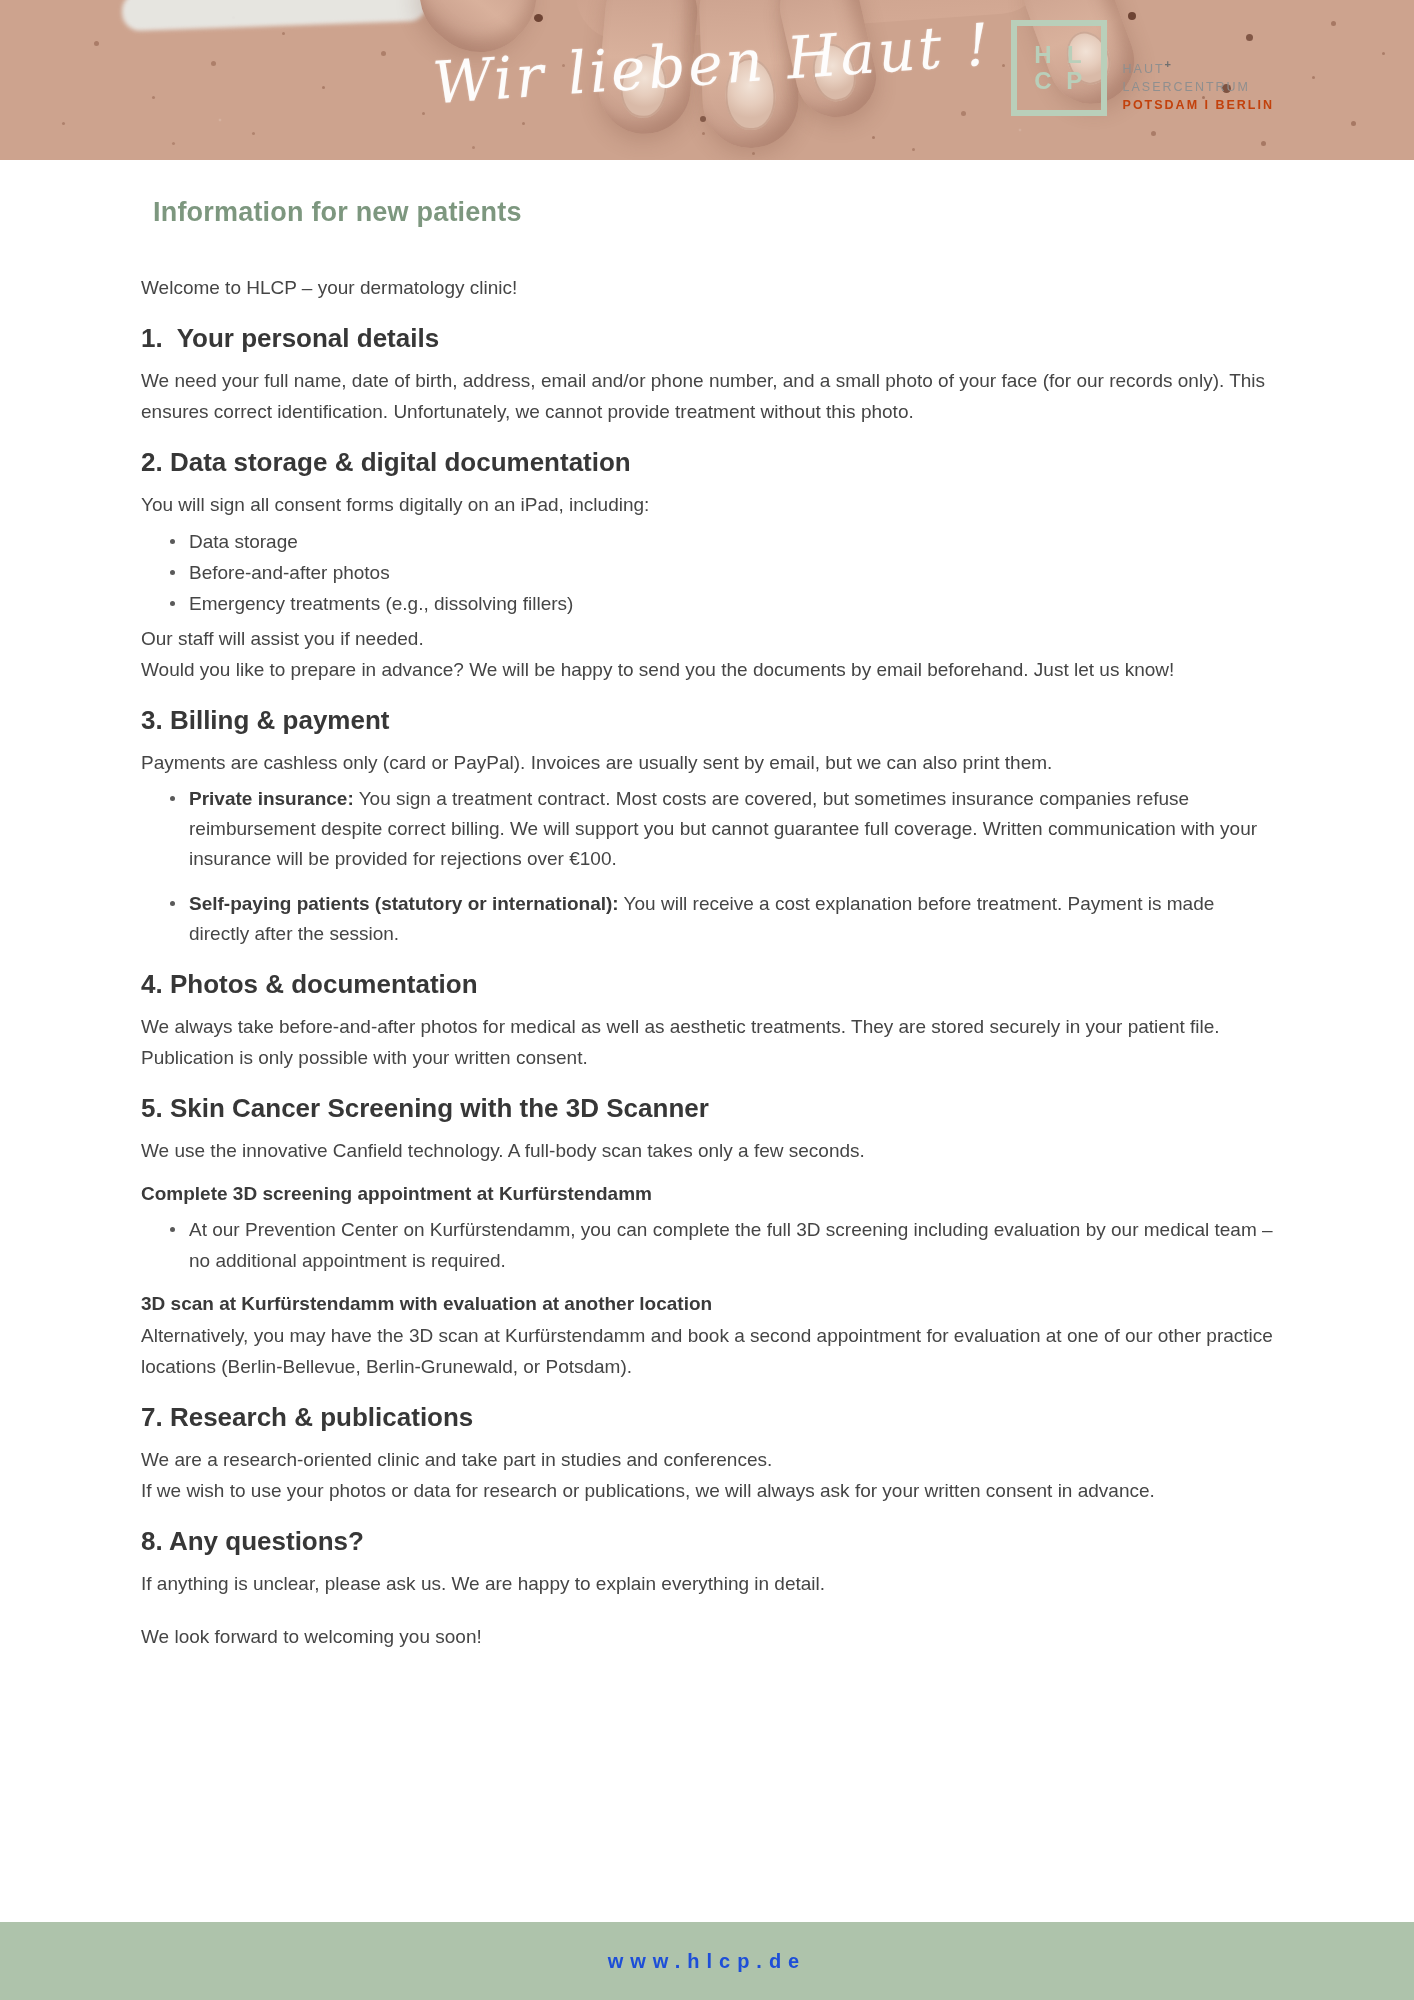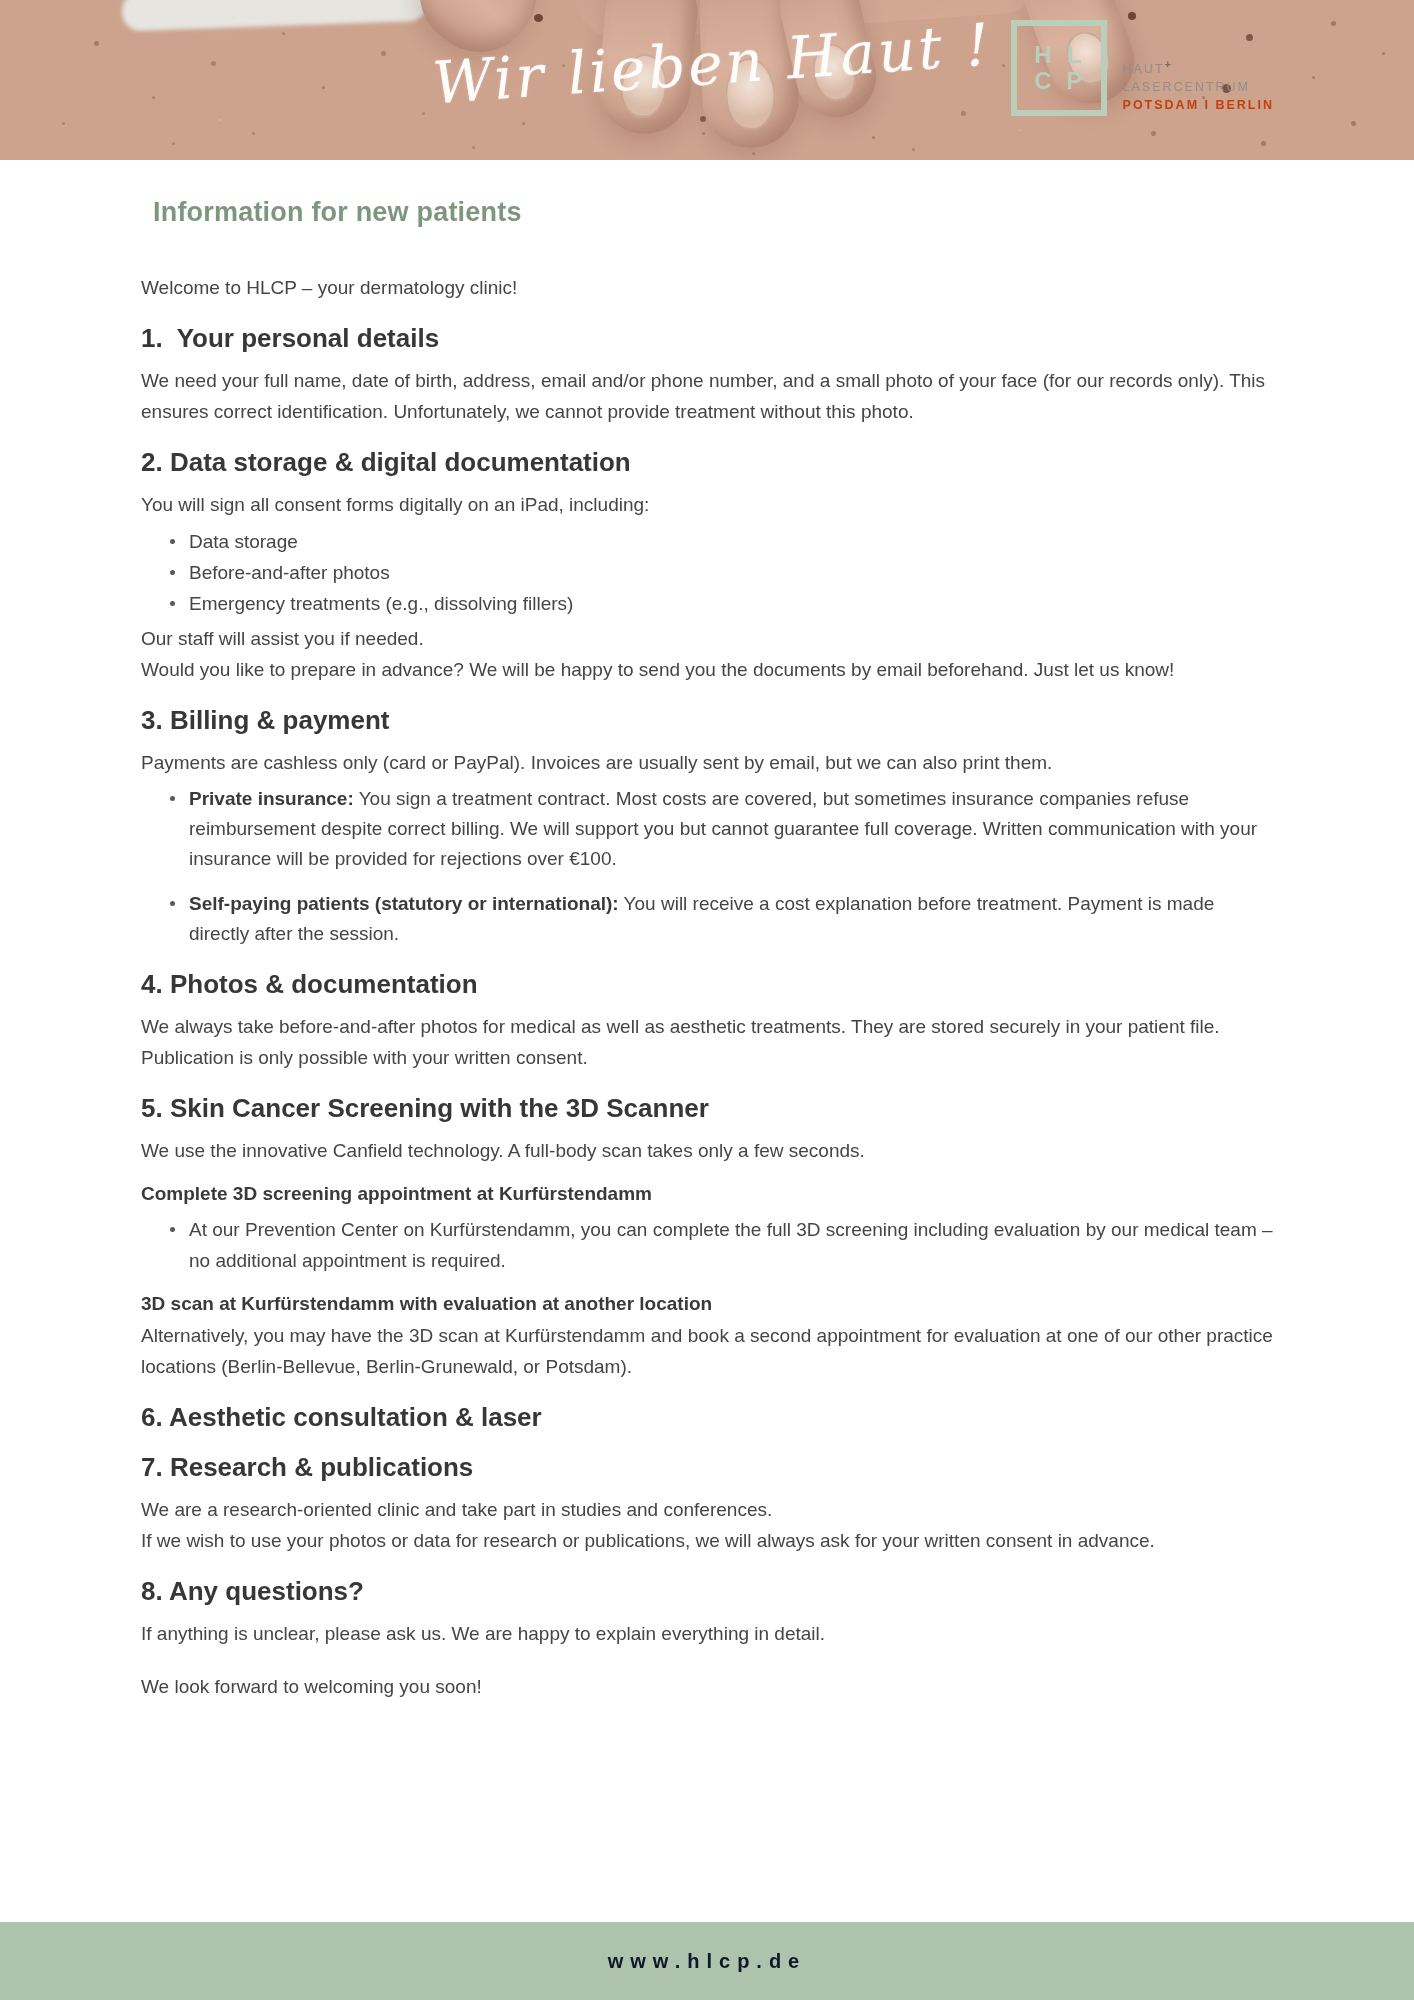--- a/index.html
+++ b/index.html
@@ -90,21 +90,21 @@
   .logo-letters{display:grid;grid-template-columns:1fr 1fr;column-gap:14px;row-gap:2px;
                 font-weight:700;font-size:24px;line-height:24px;color:#b9cfba;text-align:center;}
   .logo-text{margin-left:16px;padding-bottom:2px;font-size:12.5px;line-height:18px;
              letter-spacing:2px;color:#8f8f8f;white-space:nowrap;}
   .logo-text .row3{font-weight:700;color:#c2410c;}
   .logo-text sup{font-size:11px;font-weight:700;color:#6f6f6f;}
 
   
   .footer{position:absolute;left:0;bottom:0;width:1414px;height:78px;background:#aec3ab;
           display:flex;align-items:center;justify-content:center;}
-  .footer-url{color:#0f172a;font-weight:700;font-size:20px;letter-spacing:7px;}
+  .footer-url{color:#1d4ed8;font-weight:700;font-size:20px;letter-spacing:7px;}
 </style>
 </head>
 <body>
 
 <div class="page">
 
   <div class="hero">
     <div class="skin-grain"></div>
     <div class="freckles"></div>
     <div class="cloth"></div>
@@ -180,21 +180,20 @@
 
     <h2>5. Skin Cancer Screening with the 3D Scanner</h2>
     <p>We use the innovative Canfield technology. A full-body scan takes only a few seconds.</p>
     <h3>Complete 3D screening appointment at Kurfürstendamm</h3>
     <ul>
       <li>At our Prevention Center on Kurfürstendamm, you can complete the full 3D screening including evaluation by our medical team – no additional appointment is required.</li>
     </ul>
     <h3>3D scan at Kurfürstendamm with evaluation at another location</h3>
     <p>Alternatively, you may have the 3D scan at Kurfürstendamm and book a second appointment for evaluation at one of our other practice locations (Berlin-Bellevue, Berlin-Grunewald, or Potsdam).</p>
 
-    <h2>6. Aesthetic consultation &amp; laser</h2>
 
     <h2>7. Research &amp; publications</h2>
     <p class="line">We are a research-oriented clinic and take part in studies and conferences.</p>
     <p>If we wish to use your photos or data for research or publications, we will always ask for your written consent in advance.</p>
 
     <h2>8. Any questions?</h2>
     <p>If anything is unclear, please ask us. We are happy to explain everything in detail.</p>
     <p class="closing">We look forward to welcoming you soon!</p>
   </div>
 

